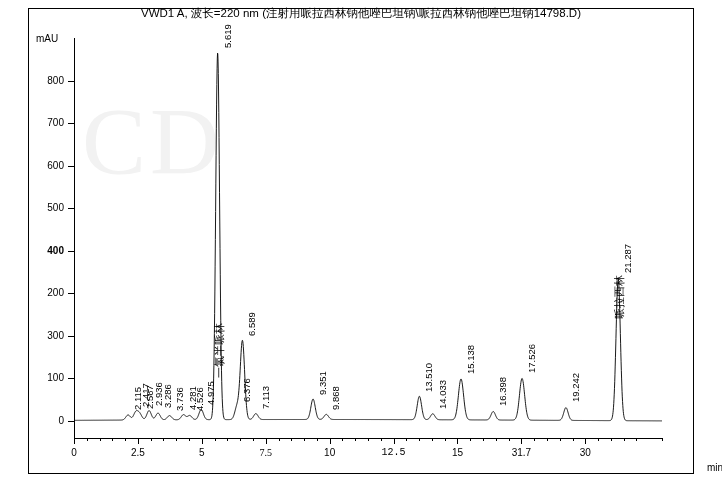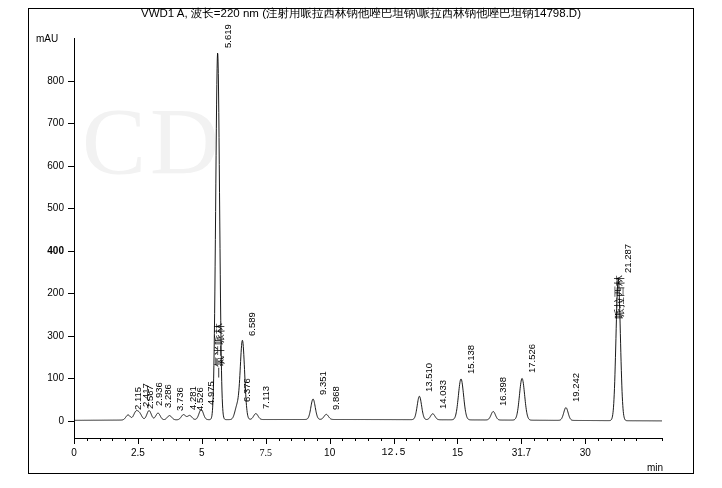--- a/index.html
+++ b/index.html
@@ -3,21 +3,21 @@
 <meta charset="utf-8">
 <style>
   html,body{margin:0;padding:0;background:#ffffff;}
   body{font-family:"Liberation Sans", sans-serif;}
   #root{position:relative;width:722px;height:488px;overflow:hidden;background:#fff;}
   .frame{position:absolute;left:28px;top:8px;width:666px;height:466px;border:1px solid #000;box-sizing:border-box;background:#fff;}
   .title{position:absolute;left:0;top:6px;width:100%;text-align:center;font-size:11.5px;color:#000;white-space:nowrap;}
   .axis-y{position:absolute;left:74px;top:38px;width:1px;height:400px;background:#000;}
   .axis-x{position:absolute;left:74px;top:438px;width:588px;height:1px;background:#000;}
   .ylabel{position:absolute;left:36px;top:33px;font-size:10px;color:#000;}
-  .xunit{position:absolute;left:636px;top:462px;font-size:10px;color:#000;padding-left:11px;}
+  .xunit{position:absolute;left:696px;top:462px;font-size:10px;color:#000;padding-left:11px;}
   .ytick{position:absolute;width:6px;height:1px;background:#000;left:68px;}
   .ytlabel{position:absolute;font-size:10px;color:#000;text-align:right;width:40px;left:24px;}
   .xtick{position:absolute;width:1px;height:6px;background:#000;top:438px;}
   .xtlabel{position:absolute;font-size:10px;color:#000;text-align:center;width:40px;top:447px;}
   .xminor{position:absolute;width:1px;height:3px;background:#000;top:438px;}
   svg.trace{position:absolute;left:0;top:0;width:722px;height:488px;pointer-events:none;}
   .peaklab{position:absolute;font-size:9.5px;color:#000;transform-origin:0 0;transform:rotate(-90deg);white-space:nowrap;}
   .cjklab{position:absolute;font-size:11px;color:#000;transform-origin:0 0;transform:rotate(-90deg);white-space:nowrap;}
   .wm{position:absolute;left:82px;top:86px;font-size:96px;color:#f2f2f2;font-family:"Liberation Serif", serif;letter-spacing:4px;user-select:none;}
 </style>

